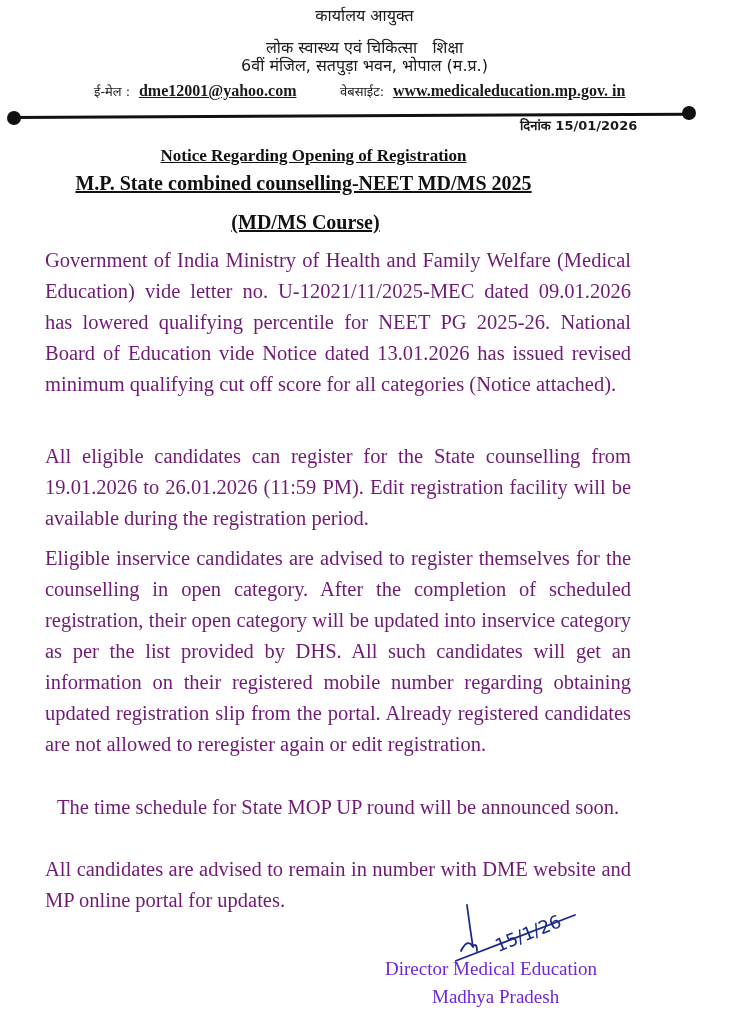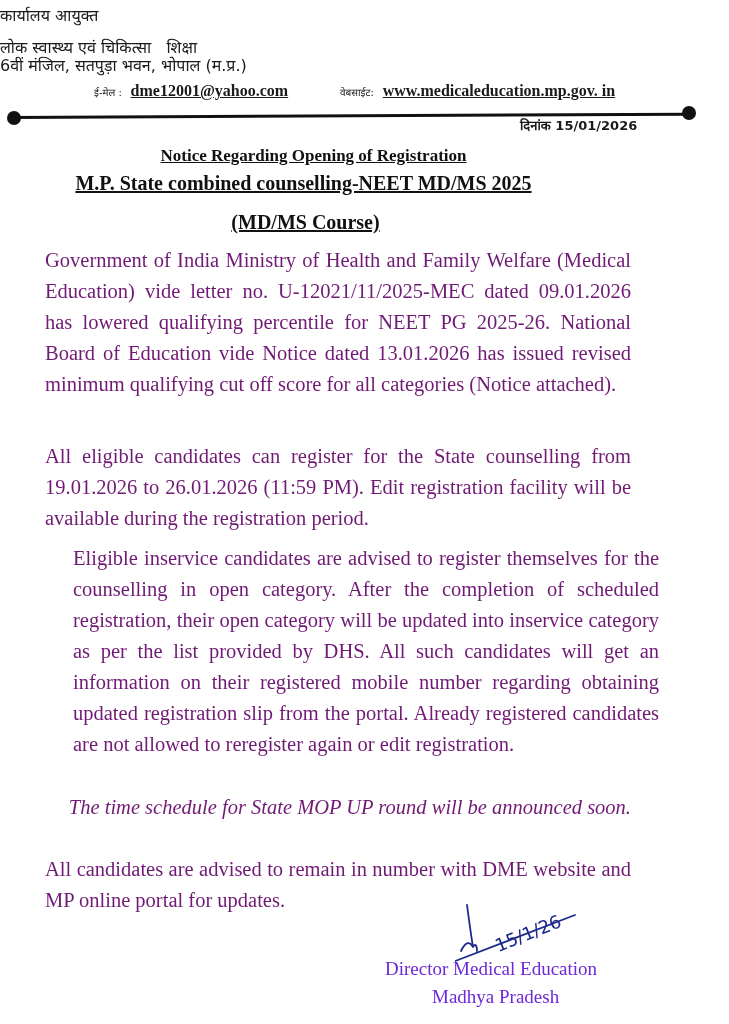--- a/index.html
+++ b/index.html
@@ -3,30 +3,30 @@
 <meta charset="utf-8">
 <style>
   html, body { margin: 0; padding: 0; }
   body {
     width: 729px; height: 1024px; overflow: hidden;
     background: #ffffff; color: #111111; position: relative;
     font-family: "Liberation Serif", "DejaVu Serif", serif;
   }
   .hindi { font-family: "DejaVu Sans", sans-serif; }
   .hdr-line {
-    position: absolute; left: 0; width: 729px; 
+    position: absolute; left: 0; width: 729px; text-align: center;
     font-size: 16px; line-height: 20px; color: #1a1a1a;
   }
   #hdr1 { top: 6px; }
   #hdr2 { top: 38px; }
   #hdr3 { top: 56px; }
   .contact {
     position: absolute; top: 82px; font-size: 11px; color: #1a1a1a;
   }
-  .contact .lbl { font-family: "DejaVu Sans", sans-serif; font-size: 10px; margin-right: 6px; }
+  .contact .lbl { font-family: "DejaVu Sans", sans-serif; font-size: 13px; margin-right: 6px; }
   .contact .val { font-weight: bold; text-decoration: underline; font-size: 16px; }
   #email-block { left: 94px; }
   #web-block { left: 340px; }
   .rule {
     position: absolute; left: 12px; width: 677px; top: 116px; height: 0;
     border-top: 3px solid #111; transform: rotate(-0.28deg); transform-origin: left center;
   }
   .dot { position: absolute; width: 14px; height: 14px; border-radius: 50%; background: #111; }
   #dot-left { left: 7px; top: 111px; }
   #dot-right { left: 682px; top: 106px; }
@@ -40,21 +40,21 @@
   }
   #title1 { top: 146px; font-size: 17px; }
   #title2 { top: 172px; font-size: 20px; left: -10px; }
   #title3 { top: 211px; font-size: 20px; left: -8px; }
   .para {
     position: absolute; left: 45px; width: 586px; font-size: 20.5px; line-height: 31px;
     text-align: justify; color: #701a75;
   }
   #para1 { top: 245px; }
   #para2 { top: 441px; }
-  #para3 { top: 543px; margin-left: 28px; }
+  #para3 { top: 543px; }
   #para4 { top: 792px; }
   #para5 { top: 854px; }
   .sig {
     position: absolute; left: 0; width: 729px; font-size: 19px; color: #6d28d9;
   }
   #sig1 { top: 958px; left: 385px; width: auto; }
   #sig2 { top: 986px; left: 432px; width: auto; }
   #signature {
     position: absolute; left: 455px; top: 895px; width: 180px; height: 75px;
   }
@@ -83,21 +83,21 @@
 
 <div id="date-line">दिनांक 15/01/2026</div>
 
 <div id="title1" class="title">Notice Regarding Opening of Registration</div>
 <div id="title2" class="title">M.P. State combined counselling-NEET MD/MS 2025</div>
 <div id="title3" class="title">(MD/MS Course)</div>
 
 <div id="para1" class="para">Government of India Ministry of Health and Family Welfare (Medical Education) vide letter no. U-12021/11/2025-MEC dated 09.01.2026 has lowered qualifying percentile for NEET PG 2025-26. National Board of Education vide Notice dated 13.01.2026 has issued revised minimum qualifying cut off score for all categories (Notice attached).</div>
 <div id="para2" class="para">All eligible candidates can register for the State counselling from 19.01.2026 to 26.01.2026 (11:59 PM). Edit registration facility will be available during the registration period.</div>
 <div id="para3" class="para">Eligible inservice candidates are advised to register themselves for the counselling in open category. After the completion of scheduled registration, their open category will be updated into inservice category as per the list provided by DHS. All such candidates will get an information on their registered mobile number regarding obtaining updated registration slip from the portal. Already registered candidates are not allowed to reregister again or edit registration.</div>
-<div id="para4" class="para" style="text-align:right;font-style:italic;">The time schedule for State MOP UP round will be announced soon.</div>
+<div id="para4" class="para" style="text-align:center;">The time schedule for State MOP UP round will be announced soon.</div>
 <div id="para5" class="para">All candidates are advised to remain in number with DME website and MP online portal for updates.</div>
 
 <svg id="signature" viewBox="0 0 180 75">
   <g fill="none" stroke="#1b2a8a" stroke-width="1.8" stroke-linecap="round">
     <path d="M12 10 C14 25, 16 40, 18 52 C14 45, 10 48, 6 56 M18 52 C20 48, 22 50, 22 56"></path>
     <path d="M-10 70 L120 20"></path>
   </g>
   <text x="40" y="50" fill="#1b2a8a" font-size="18" transform="rotate(-22 60 45)" font-family="DejaVu Sans, sans-serif">15/1/26</text>
 </svg>
 

